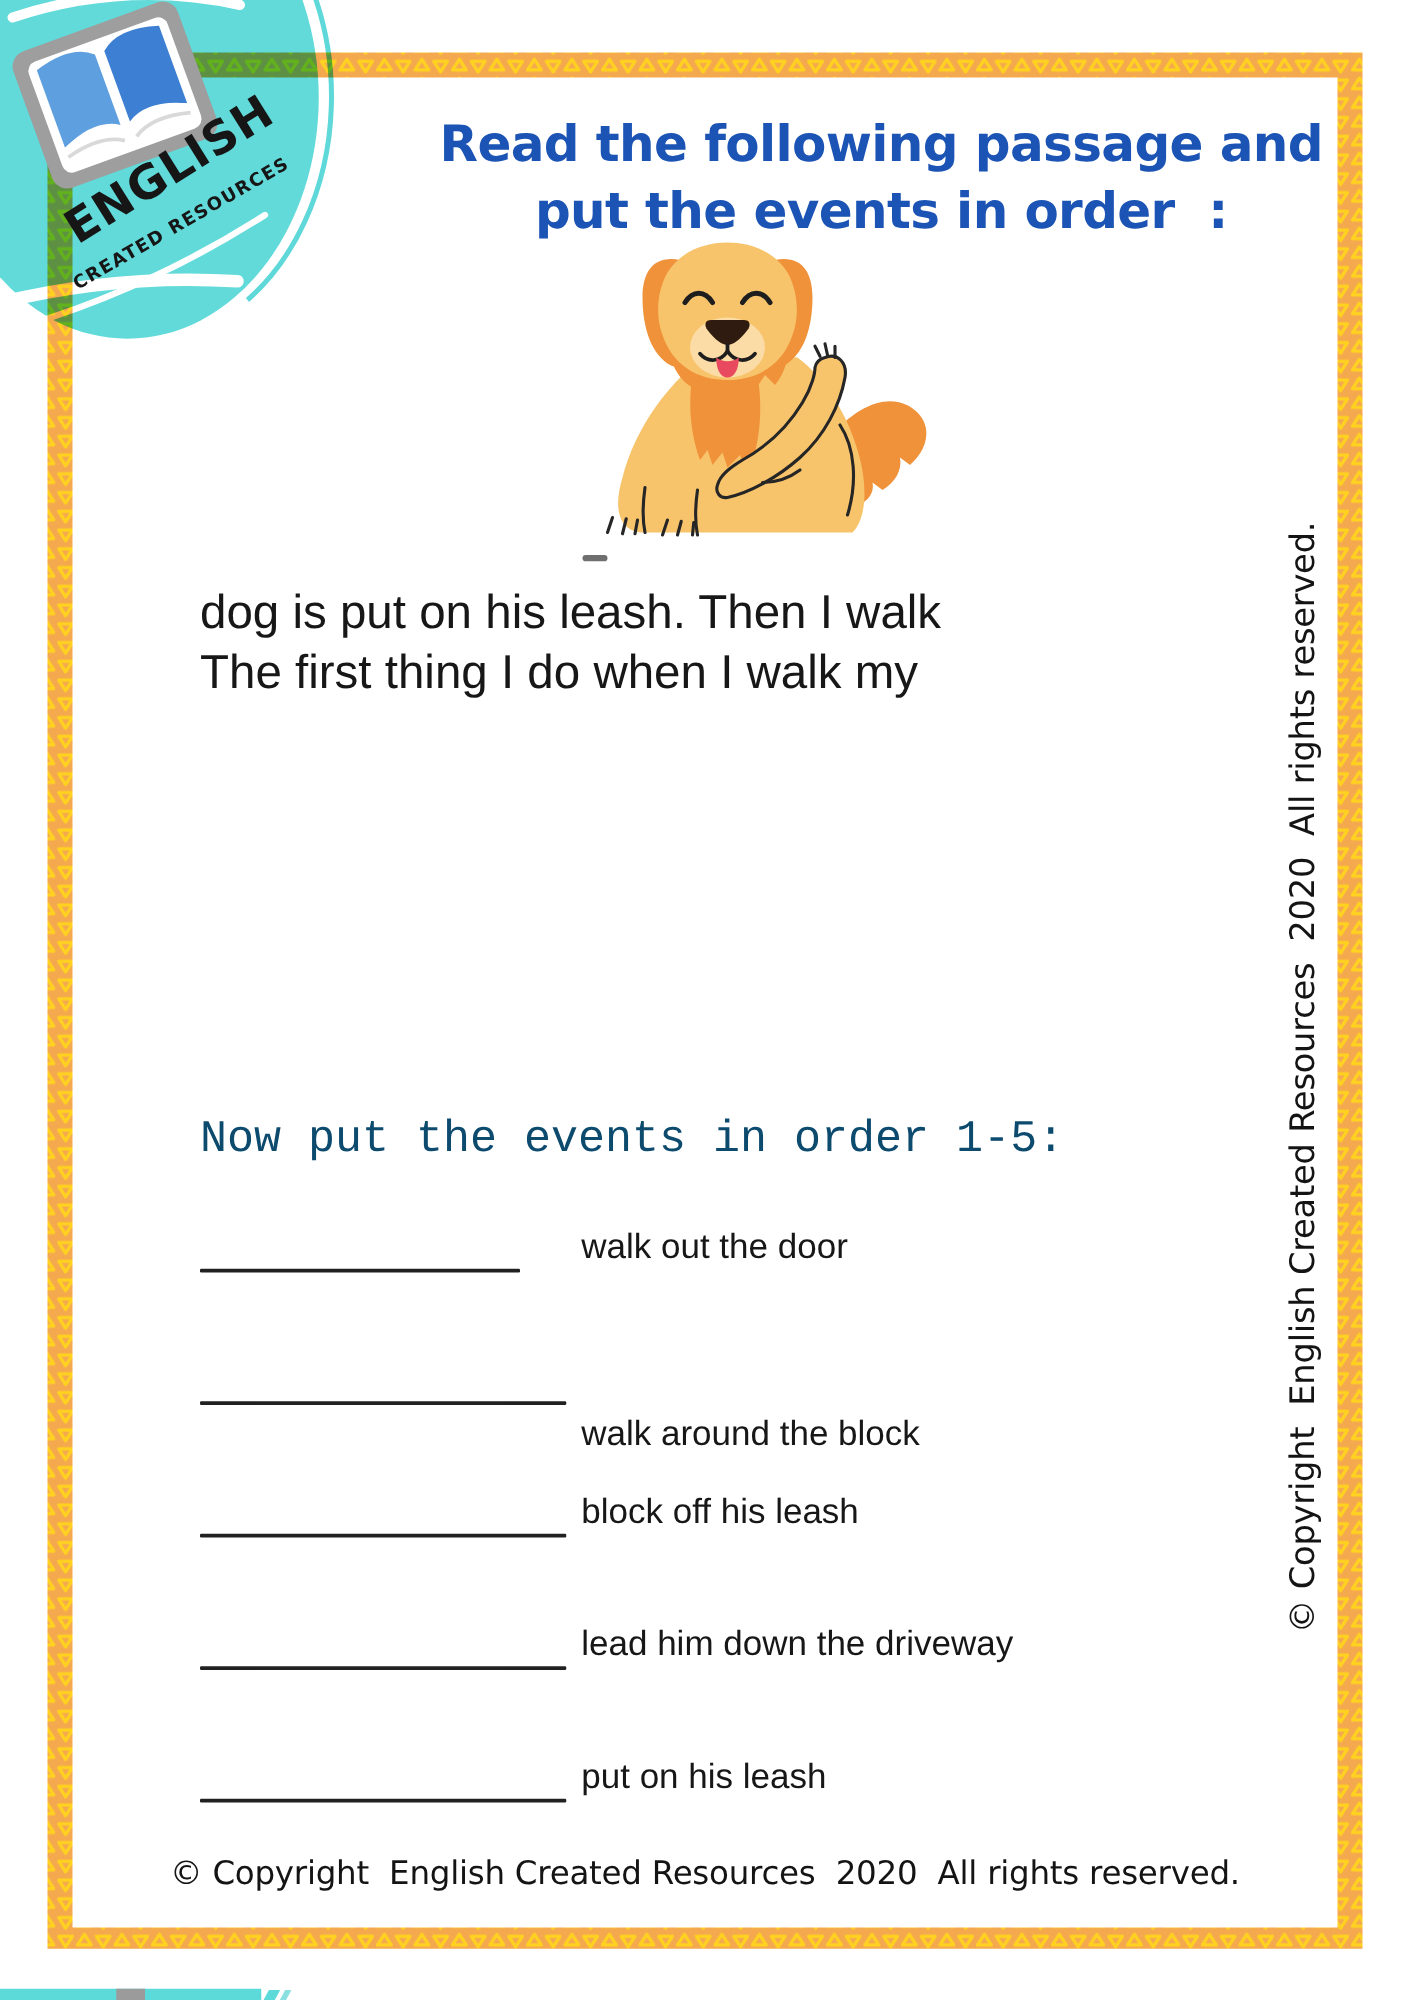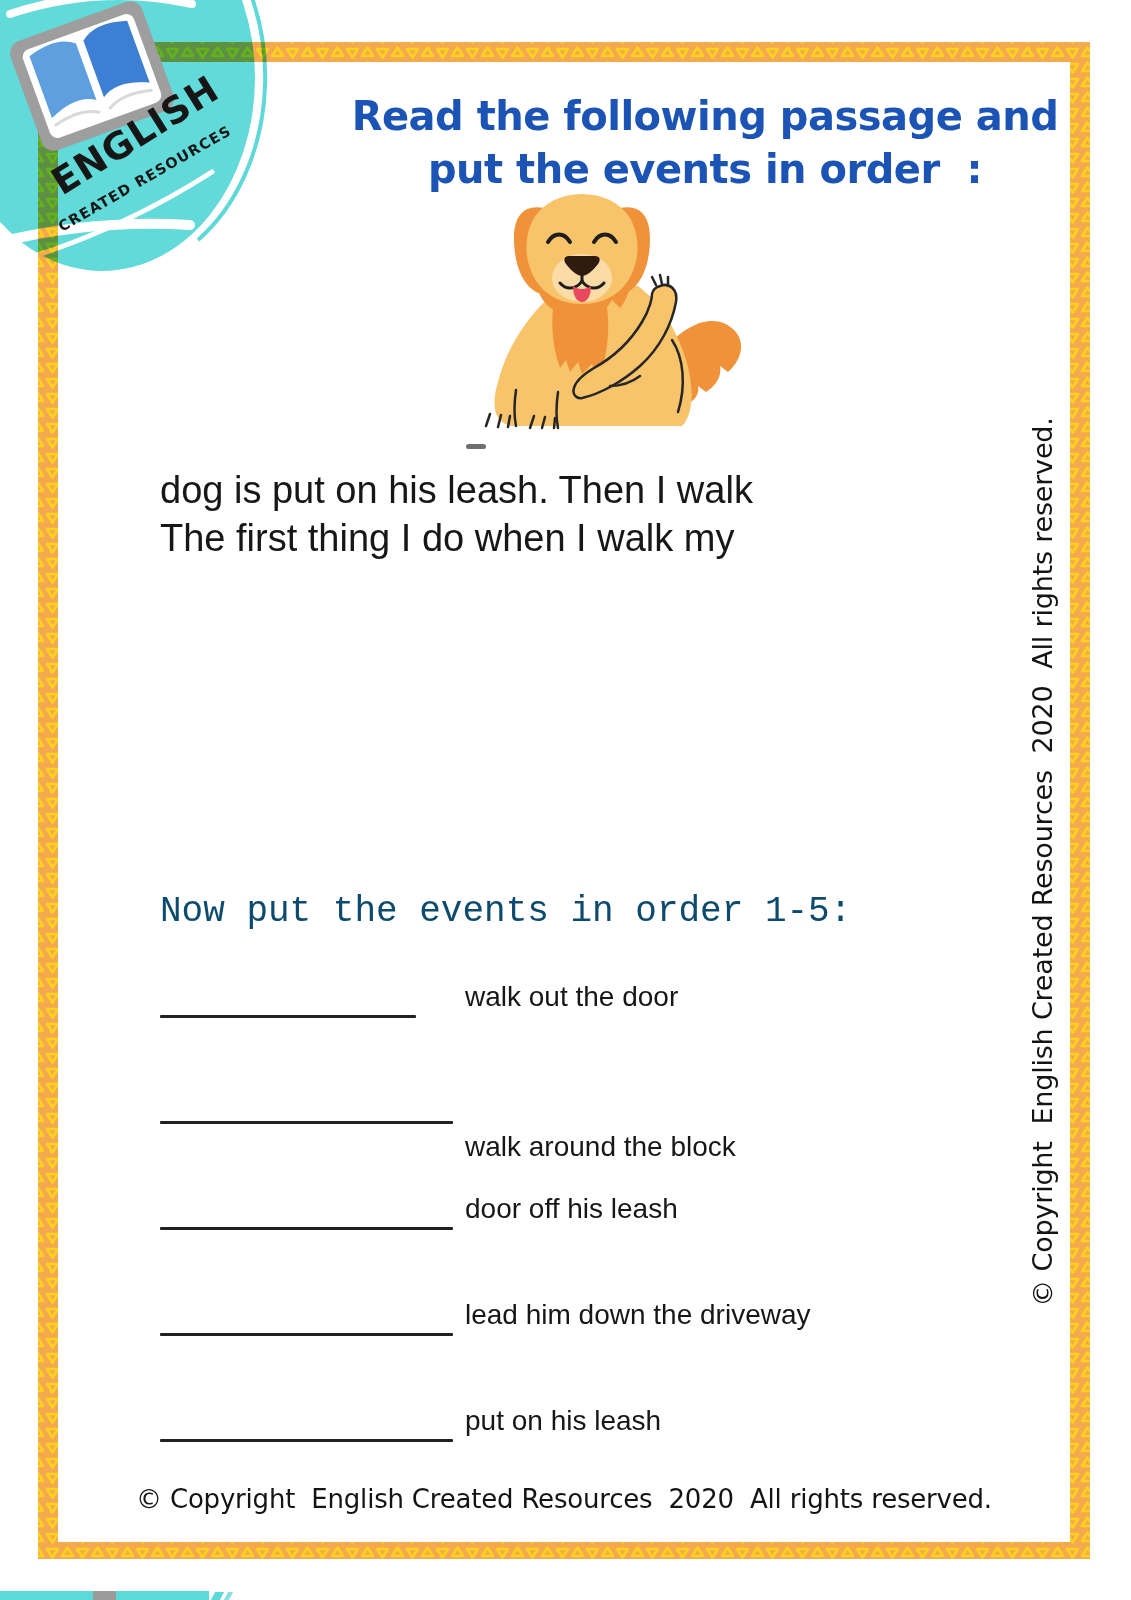--- a/index.html
+++ b/index.html
@@ -143,21 +143,21 @@
 
 <div class="abs prompt">Now put the events in order 1-5:</div>
 
 <div class="abs blank" style="left:160px;top:1015px;width:256px;"></div>
 <div class="abs event-label" style="left:465px;top:981px;">walk out the door</div>
 
 <div class="abs blank" style="left:160px;top:1121px;width:293px;"></div>
 <div class="abs event-label" style="left:465px;top:1087px;margin-top:44px;">walk around the block</div>
 
 <div class="abs blank" style="left:160px;top:1227px;width:293px;"></div>
-<div class="abs event-label" style="left:465px;top:1193px;">door off his leash</div>
+<div class="abs event-label" style="left:465px;top:1193px;">block off his leash</div>
 
 <div class="abs blank" style="left:160px;top:1333px;width:293px;"></div>
 <div class="abs event-label" style="left:465px;top:1299px;">lead him down the driveway</div>
 
 <div class="abs blank" style="left:160px;top:1439px;width:293px;"></div>
 <div class="abs event-label" style="left:465px;top:1405px;text-align:center;">put on his leash</div>
 
 <div class="abs footer-copy">© Copyright  English Created Resources  2020  All rights reserved.</div>
 
 <div class="abs side-copy">© Copyright  English Created Resources  2020  All rights reserved.</div>

